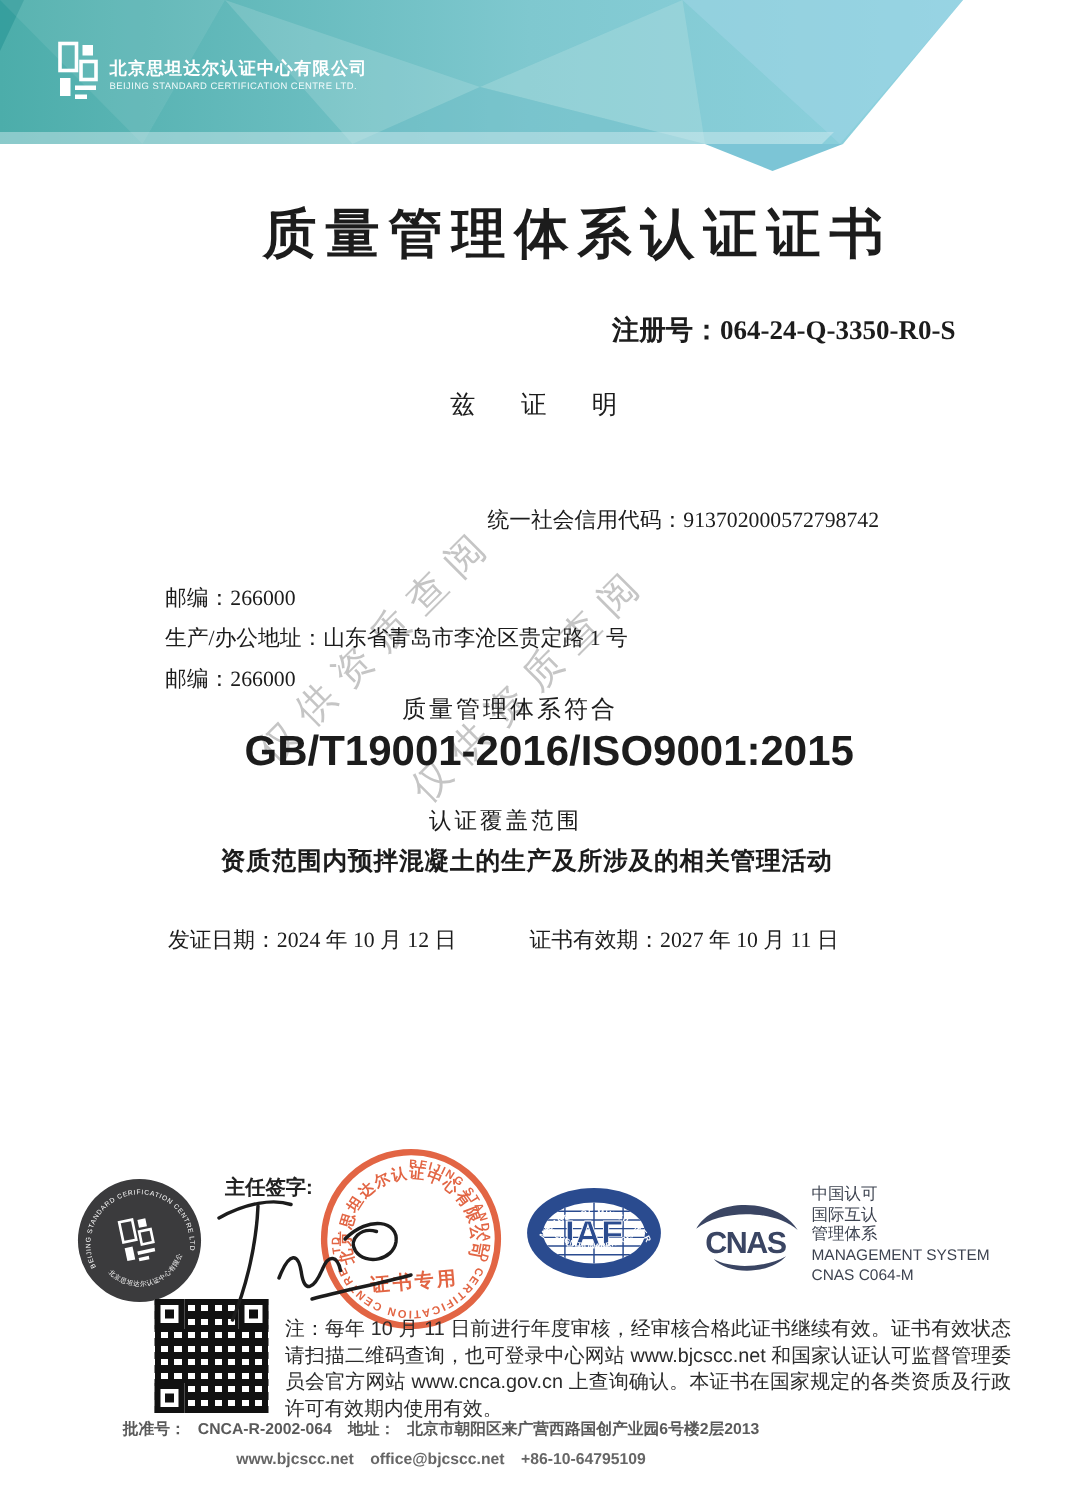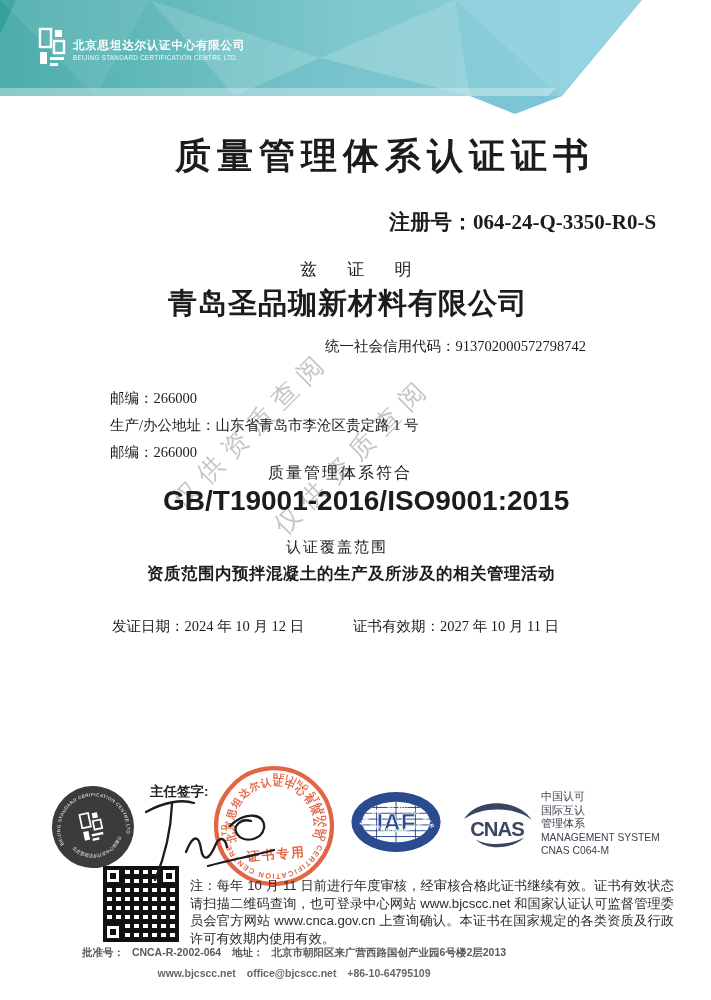--- a/index.html
+++ b/index.html
@@ -24,21 +24,21 @@
     z-index:2; color:rgba(110,110,110,0.40);
     font-size:26px; letter-spacing:9px; white-space:nowrap;
     transform:rotate(-45deg);
   }
   #wm1 { left:146px; top:412px; }
   #wm2 { left:248px; top:438px; }
 
   
   .body-text { z-index:3; color:#1c1c1c; }
   #cert-title { left:175px; top:132px; font-size:36px; font-weight:bold; letter-spacing:6px; }
-  #reg-no-line { left:389px; top:208px; font-size:21px; font-weight:bold; }
+  #reg-no-line { left:408px; top:208px; font-size:18px; font-weight:bold; }
   #certify-line { left:300px; top:258px; font-size:17px; letter-spacing:13px; }
   #company-name { left:168px; top:284px; font-size:29px; font-weight:bold; letter-spacing:1px; }
   #credit-line { left:325px; top:337px; font-size:14.5px; }
   .addr-line { left:110px; font-size:14.5px; }
   #addr1 { top:362px; } #post1 { top:389px; }
   #addr2 { top:416px; } #post2 { top:443px; }
   #conform-line { left:268px; top:463px; font-size:16px; letter-spacing:2px; }
   #standard-line { left:163px; top:485px; font-size:28px; font-weight:bold; letter-spacing:0px; }
   #scope-title { left:286px; top:538px; font-size:15px; letter-spacing:2px; }
   #scope-text { left:147px; top:563px; font-size:16.5px; font-weight:bold; letter-spacing:0.5px; }
@@ -111,21 +111,20 @@
   <div id="wm2" class="abs watermark">仅供资质查阅</div>
 
   <div id="cert-title" class="abs serif body-text">质量管理体系认证证书</div>
 
   <div id="reg-no-line" class="abs serif body-text">
     <span>注册号：</span><span>064-24-Q-3350-R0-S</span>
   </div>
 
   <div id="certify-line" class="abs serif body-text">兹 证 明</div>
 
-  <div id="company-name" class="abs sans body-text">青岛圣品珈新材料有限公司</div>
 
   <div id="credit-line" class="abs serif body-text">
     <span>统一社会信用代码：</span><span>913702000572798742</span>
   </div>
 
   <div id="post1" class="abs serif body-text addr-line">
     <span>邮编：</span><span>266000</span>
   </div>
   <div id="addr2" class="abs serif body-text addr-line">
     <span>生产/办公地址：</span><span>山东省青岛市李沧区贵定路 1 号</span>

